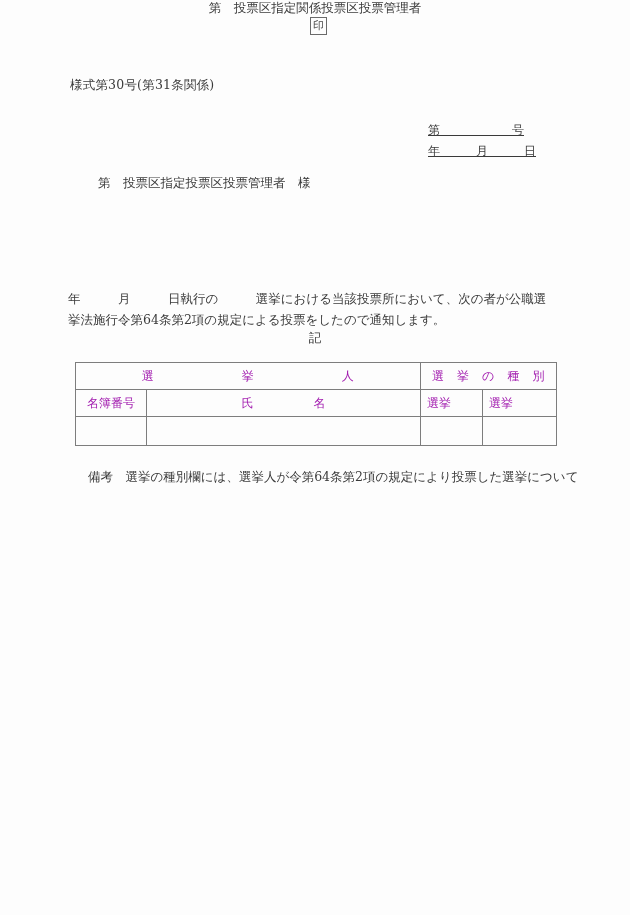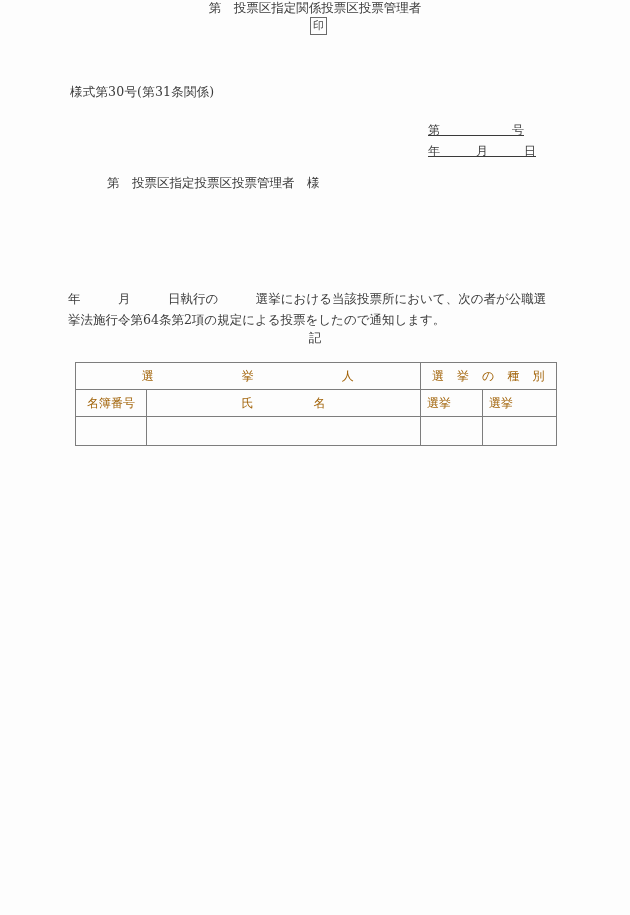--- a/index.html
+++ b/index.html
@@ -26,42 +26,42 @@
   
   .abs {
     position: absolute;
     white-space: pre;
     line-height: 1.0;
   }
 
   
   #form-number {
     left: 70px;
-    top: 86px;
+    top: 79px;
     font-size: 12.5px;
     letter-spacing: 0.2px;
   }
 
   
   #doc-meta {
     position: absolute;
     left: 428px;
     top: 120px;
     font-size: 12px;
     text-decoration: underline;
   }
   #doc-meta .meta-line {
     height: 21px;
     line-height: 21px;
     white-space: pre;
   }
 
   
   #addressee-to {
-    left: 107px;
+    left: 98px;
     top: 177px;
     font-size: 12.5px;
   }
   #addressee-from {
     left: 300px;
     top: 198px;
     font-size: 12.5px;
     display: flex;
     align-items: center;
     flex-direction: column;
@@ -120,21 +120,21 @@
     top: 362px;
     width: 481px;
     border-collapse: collapse;
     table-layout: fixed;
     font-size: 12px;
   }
   #notice-table td {
     border: 1px solid #7d7d7d;
     height: 26px;
     padding: 0 6px;
-    color: #a16207;
+    color: #a21caf;
     vertical-align: middle;
   }
   #notice-table .c-center { text-align: center; }
   #notice-table .c-right  { text-align: left; }
   #notice-table .spaced   { letter-spacing: 0.5px; }
   #notice-table .row-blank td { height: 28px; }
 
   
   .col-1 { width: 71px; }
   .col-2 { width: 274px; }
@@ -206,15 +206,16 @@
       <tr class="row-blank">
         <td></td>
         <td></td>
         <td></td>
         <td></td>
       </tr>
     </tbody>
   </table>
 
   <div id="remarks">
+    <div class="remark-line">備考　選挙の種別欄には、選挙人が令第64条第2項の規定により投票した選挙について</div>
   </div>
 
 </div>
 
 </body></html>

